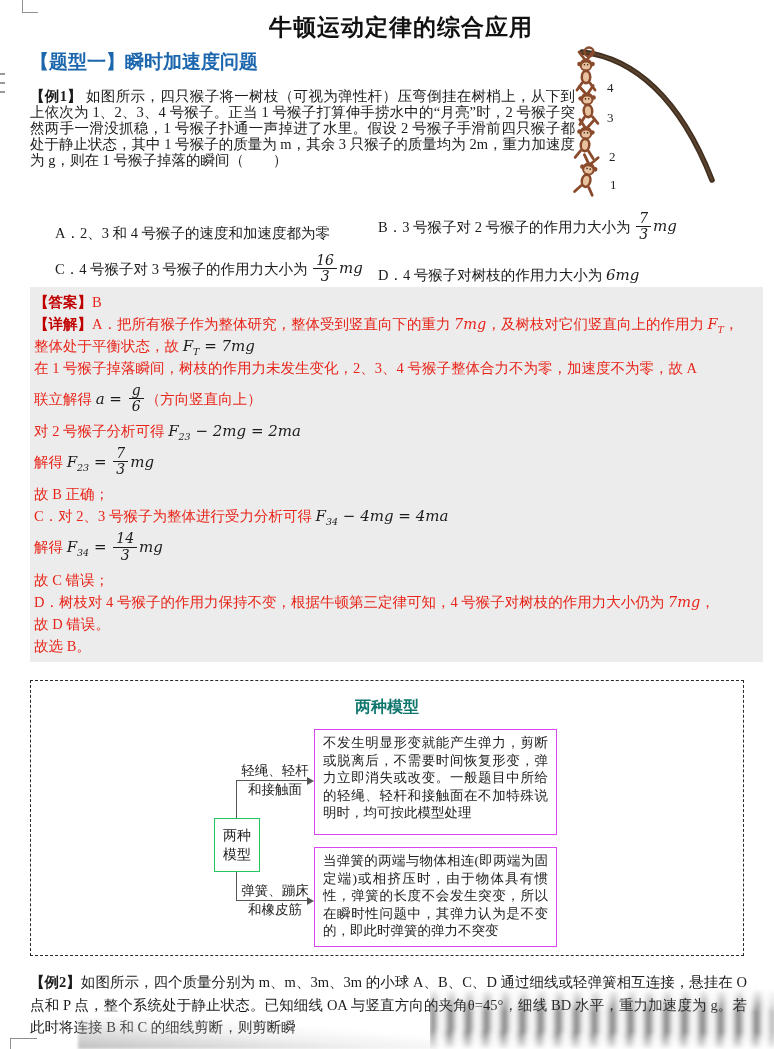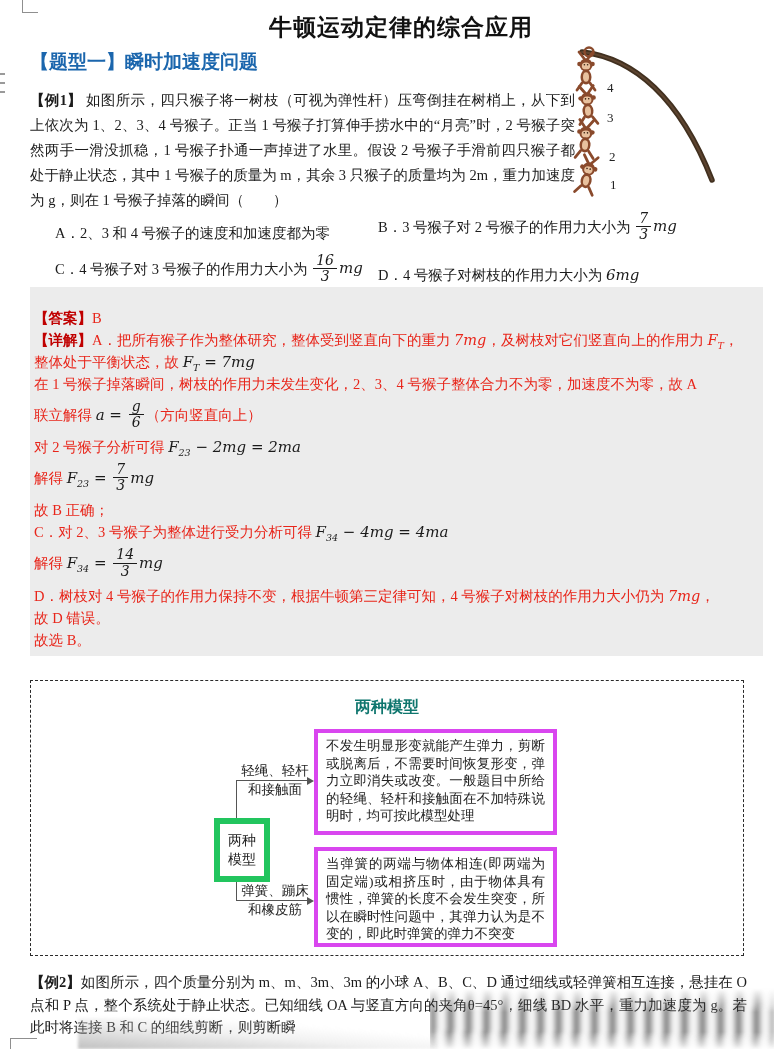--- a/index.html
+++ b/index.html
@@ -14,65 +14,65 @@
   .crop.blv{left:10px;top:1038px;width:1px;height:11px;}
   .edge-dash{position:absolute;left:0;width:5px;height:2px;background:#9a9a9a;}
 
   .doc-title{position:absolute;top:12px;left:0;width:100%;margin:0;text-align:center;
              font-size:23px;font-weight:bold;color:#111;
              font-family:"Liberation Sans","DejaVu Sans",sans-serif;letter-spacing:1px;padding-left:14px;}
   .section-heading{position:absolute;top:49px;left:30px;margin:0;font-size:19px;font-weight:bold;
              color:#1b66ad;font-family:"Liberation Sans","DejaVu Sans",sans-serif;}
 
   .ex1{position:absolute;top:88px;left:30px;width:545px;margin:0;font-size:14.5px;
-       line-height:25px;text-align:justify;}
+       line-height:16px;text-align:justify;}
   .exlabel{font-weight:bold;}
   .ex2{position:absolute;top:971px;left:30px;width:717px;margin:0;font-size:14.5px;
        line-height:22.5px;text-align:justify;}
 
   .monkey-fig{position:absolute;left:552px;top:40px;}
 
   .opt-row{position:absolute;left:55px;width:710px;display:flex;align-items:flex-end;}
   .opt-row.row1{top:200px;height:43px;}
   .opt-row.row2{top:243px;height:42px;}
   .opt{font-size:14.5px;white-space:nowrap;}
   .optA,.optC{width:323px;}
   .eq{color:#1b1b1b;font-family:"DejaVu Serif",serif;font-style:italic;font-size:15px;}
   .eq sub,.rmath sub{font-size:9.5px;line-height:0;}
   .frac{display:inline-block;text-align:center;vertical-align:middle;line-height:1.08;
         font-size:14px;position:relative;top:-1px;margin:0 2px;}
   .frac .fnum{display:block;padding:0 3px;border-bottom:1px solid currentColor;}
   .frac .fden{display:block;padding:0 3px;}
 
   .answer-block{position:absolute;top:287px;left:30px;width:733px;box-sizing:border-box;
-        background:#ececec;color:#e8251a;font-size:14.5px;padding:20px 6px 5px 4px;}
+        background:#ececec;color:#e8251a;font-size:14.5px;padding:4px 6px 5px 4px;}
   .al{line-height:22px;white-space:nowrap;}
   .al.fl{padding:5px 0;}
   .badge{color:#c00000;font-weight:bold;}
   .rmath{font-style:italic;font-family:"DejaVu Serif",serif;}
 
   .model-box{position:absolute;top:680px;left:30px;width:714px;height:276px;
         border:1.5px dashed #2a2a2a;box-sizing:border-box;}
   .model-title{position:absolute;top:16px;left:0;width:100%;text-align:center;margin:0;
         font-size:16px;font-weight:bold;color:#0f766e;}
   .dline{position:absolute;background:#555;}
   .vline{left:205px;top:99px;width:1px;height:121px;}
   .hline1{left:205px;top:99px;width:74px;height:1px;}
   .hline2{left:205px;top:219px;width:74px;height:1px;}
   .arrowhead{position:absolute;width:0;height:0;border-top:4px solid transparent;
         border-bottom:4px solid transparent;border-left:7px solid #555;}
   .ah1{left:276px;top:95.5px;}
   .ah2{left:276px;top:215.5px;}
   .root-node{position:absolute;left:183px;top:137px;width:44px;height:52px;background:#fff;
-        border:6px solid #22c55e;display:flex;flex-direction:column;justify-content:center;
+        border:1px solid #22c55e;display:flex;flex-direction:column;justify-content:center;
         align-items:center;font-size:14px;line-height:19px;color:#222;}
   .blabel{position:absolute;width:84px;text-align:center;font-size:13.5px;line-height:19px;color:#222;}
   .blabel1{left:202px;top:80px;}
   .blabel2{left:202px;top:200px;}
-  .tbox{position:absolute;left:283px;width:243px;border:4px solid #d946ef;box-sizing:border-box;
+  .tbox{position:absolute;left:283px;width:243px;border:1px solid #d946ef;box-sizing:border-box;
         padding:4px 8px;font-size:13.5px;line-height:17.6px;text-align:justify;color:#222;}
   .tbox1{top:48px;height:106px;}
   .tbox2{top:166px;height:100px;}
 
   .artifact-streaks{position:absolute;left:430px;top:988px;width:344px;height:61px;z-index:5;
         background:repeating-linear-gradient(92deg,rgba(30,30,30,0.52) 0px,rgba(30,30,30,0.52) 7px,
                    rgba(200,200,200,0.22) 7px,rgba(200,200,200,0.22) 18px);
         filter:blur(2.5px);
         -webkit-mask-image:linear-gradient(to bottom,rgba(0,0,0,0) 0%,#000 40%,#000 72%,rgba(0,0,0,0.12) 100%);
         mask-image:linear-gradient(to bottom,rgba(0,0,0,0) 0%,#000 40%,#000 72%,rgba(0,0,0,0.12) 100%);}
@@ -148,20 +148,21 @@
     <div class="al"><span class="badge">【答案】</span><span>B</span></div>
     <div class="al"><span class="badge">【详解】</span><span>A．把所有猴子作为整体研究，整体受到竖直向下的重力 </span><span class="rmath">7mg</span><span>，及树枝对它们竖直向上的作用力 </span><span class="rmath"><span>F</span><sub>T</sub></span><span>，</span></div>
     <div class="al"><span>整体处于平衡状态，故 </span><span class="eq"><span>F</span><sub>T</sub><span> = 7mg</span></span></div>
     <div class="al">在 1 号猴子掉落瞬间，树枝的作用力未发生变化，2、3、4 号猴子整体合力不为零，加速度不为零，故 A</div>
     <div class="al fl"><span>联立解得 </span><span class="eq"><span>a = </span><span class="frac"><span class="fnum">g</span><span class="fden">6</span></span></span><span>（方向竖直向上）</span></div>
     <div class="al"><span>对 2 号猴子分析可得 </span><span class="eq"><span>F</span><sub>23</sub><span> − 2mg = 2ma</span></span></div>
     <div class="al fl"><span>解得 </span><span class="eq"><span>F</span><sub>23</sub><span> = </span><span class="frac"><span class="fnum">7</span><span class="fden">3</span></span><span>mg</span></span></div>
     <div class="al">故 B 正确；</div>
     <div class="al"><span>C．对 2、3 号猴子为整体进行受力分析可得 </span><span class="eq"><span>F</span><sub>34</sub><span> − 4mg = 4ma</span></span></div>
     <div class="al fl"><span>解得 </span><span class="eq"><span>F</span><sub>34</sub><span> = </span><span class="frac"><span class="fnum">14</span><span class="fden">3</span></span><span>mg</span></span></div>
+    <div class="al">故 C 错误；</div>
     <div class="al"><span>D．树枝对 4 号猴子的作用力保持不变，根据牛顿第三定律可知，4 号猴子对树枝的作用力大小仍为 </span><span class="rmath">7mg</span><span>，</span></div>
     <div class="al">故 D 错误。</div>
     <div class="al">故选 B。</div>
   </div>
 
   <div class="model-box">
     <p class="model-title">两种模型</p>
     <div class="dline vline"></div>
     <div class="dline hline1"></div>
     <div class="dline hline2"></div>

